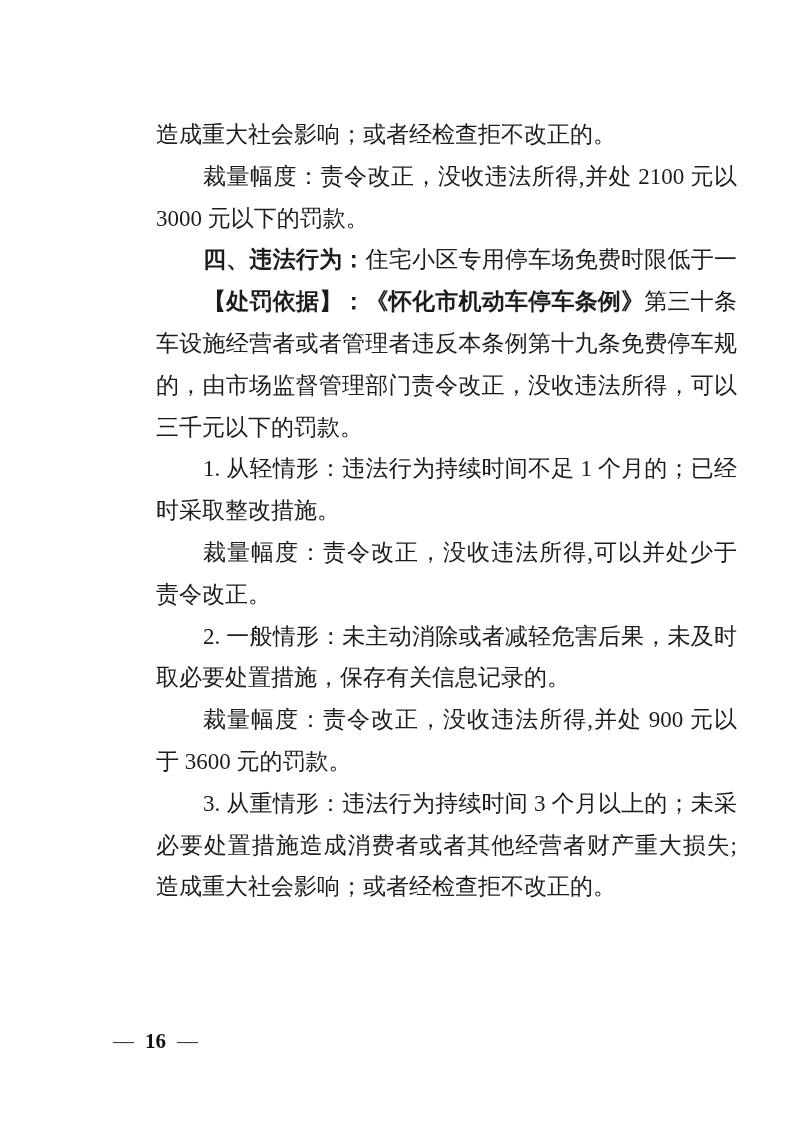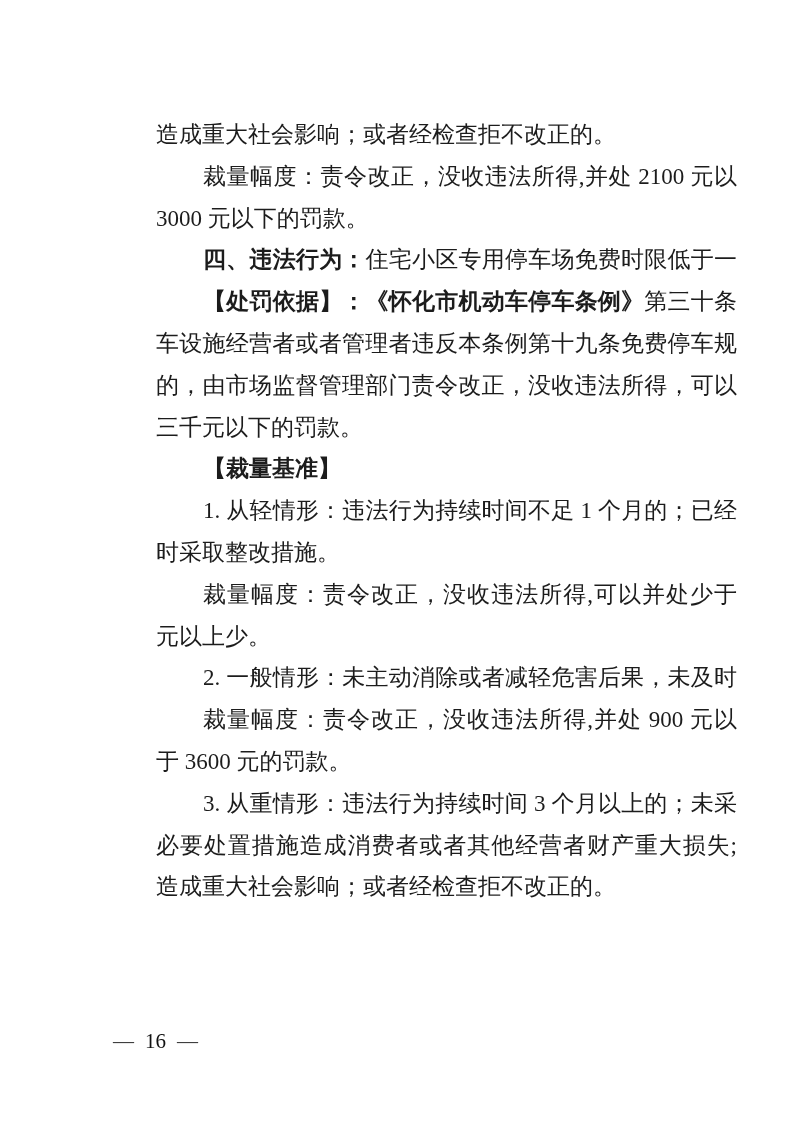--- a/index.html
+++ b/index.html
@@ -49,43 +49,44 @@
     left: 113px;
     top: 1029px;
     display: flex;
     align-items: center;
     gap: 11px;
     font-size: 21px;
     color: #333333;
   }
   .footer .num {
     color: #111111;
+    font-weight: bold;
   }
 </style>
 </head>
 <body>
 
 <div class="page">
 
   <div class="doc">
 
   <div class="line"><span class="run">造成重大社会影响；或者经检查拒不改正的。</span></div>
       <div class="line ind full"><span class="run">裁量幅度：责令改正，没收违法所得,并处 2100 元以上</span></div>
       <div class="line"><span class="run">3000 元以下的罚款。</span></div>
       <div class="line ind full"><span class="run bold">四、违法行为：</span><span class="run">住宅小区专用停车场免费时限低于一个</span></div>
       <div class="line ind full"><span class="run bold">【处罚依据】：《怀化市机动车停车条例》</span><span class="run">第三十条　停</span></div>
       <div class="line full"><span class="run">车设施经营者或者管理者违反本条例第十九条免费停车规定</span></div>
       <div class="line full"><span class="run">的，由市场监督管理部门责令改正，没收违法所得，可以并处</span></div>
       <div class="line"><span class="run">三千元以下的罚款。</span></div>
-      <div class="line ind"><span class="run bold">【裁量基准】</span></div>
       <div class="line ind full"><span class="run">1. 从轻情形：违法行为持续时间不足 1 个月的；已经及</span></div>
       <div class="line"><span class="run">时采取整改措施。</span></div>
       <div class="line ind full"><span class="run">裁量幅度：责令改正，没收违法所得,可以并处少于 900</span></div>
-      <div class="line"><span class="run">元以上少。</span></div>
+      <div class="line"><span class="run">责令改正。</span></div>
       <div class="line ind full"><span class="run">2. 一般情形：未主动消除或者减轻危害后果，未及时采</span></div>
+      <div class="line"><span class="run">取必要处置措施，保存有关信息记录的。</span></div>
       <div class="line ind full"><span class="run">裁量幅度：责令改正，没收违法所得,并处 900 元以上少</span></div>
       <div class="line"><span class="run">于 3600 元的罚款。</span></div>
       <div class="line ind full"><span class="run">3. 从重情形：违法行为持续时间 3 个月以上的；未采取</span></div>
       <div class="line full"><span class="run">必要处置措施造成消费者或者其他经营者财产重大损失;或者</span></div>
       <div class="line"><span class="run">造成重大社会影响；或者经检查拒不改正的。</span></div>
     </div>
 
   <div class="footer">
     <span>—</span>
     <span class="num">16</span>

